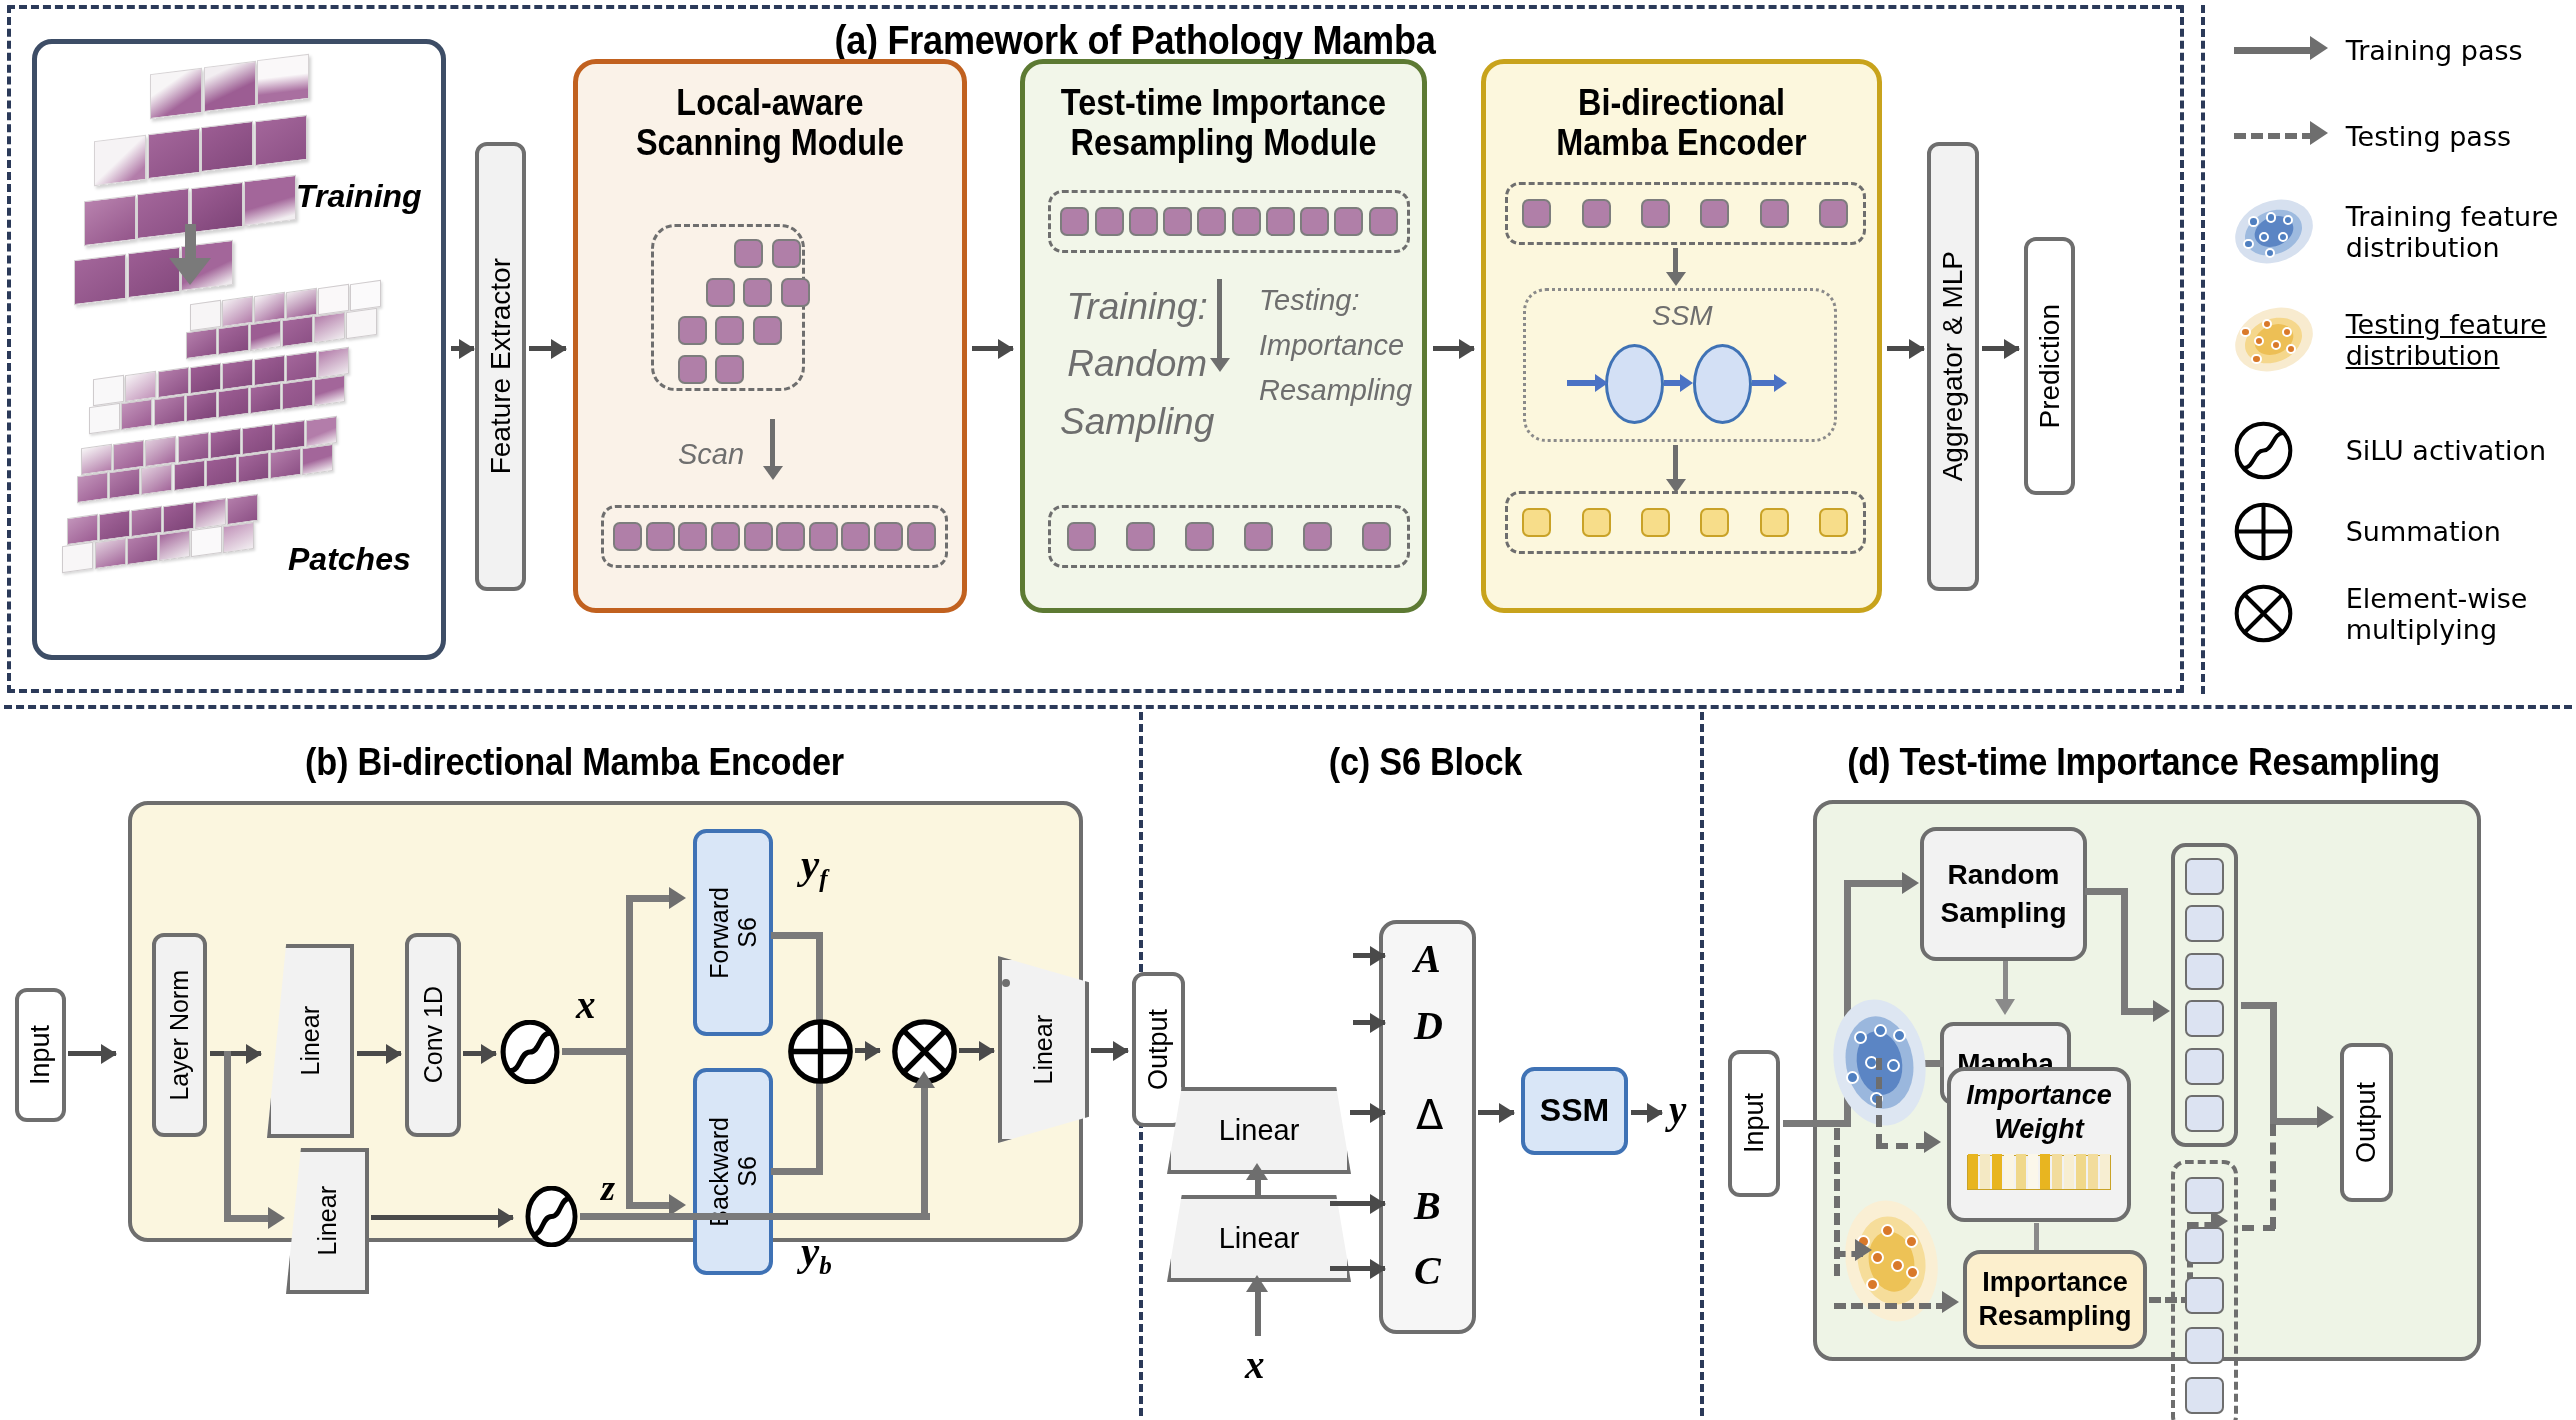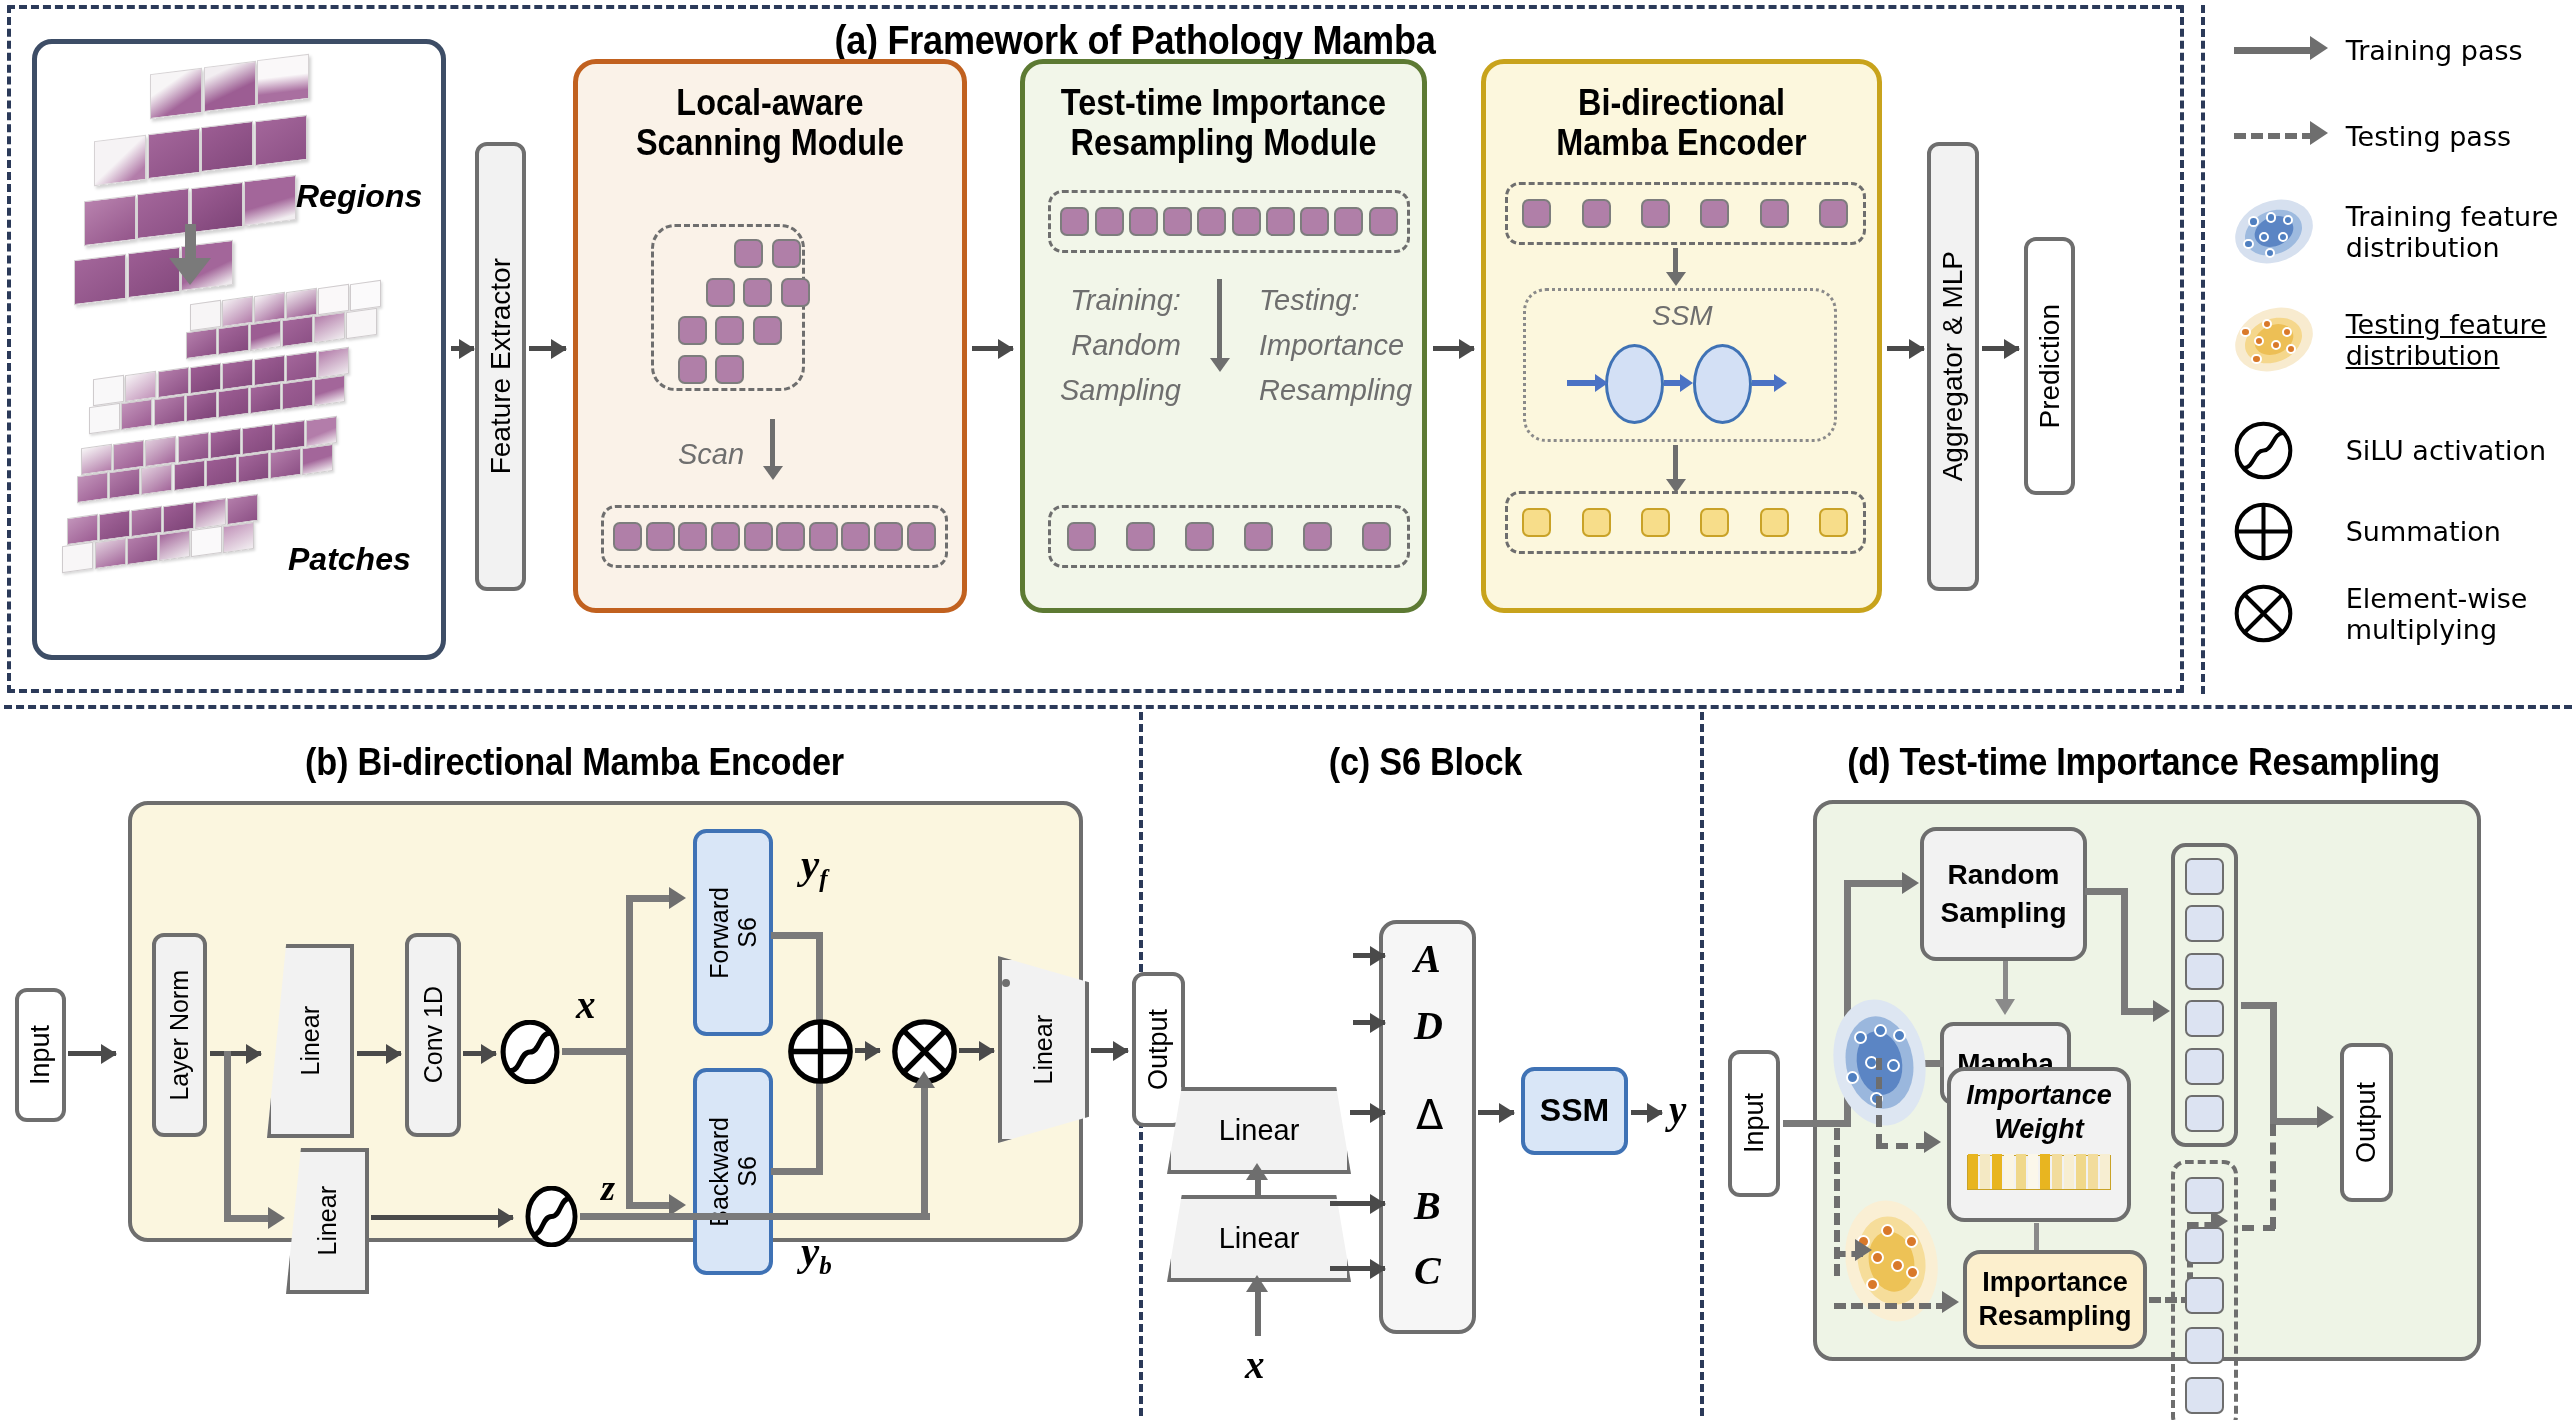--- a/index.html
+++ b/index.html
@@ -171,21 +171,21 @@
       <div class="abs" style="left:35px;top:139px;width:52px;height:45px;transform:skewY(-7deg);background:linear-gradient(150deg,#b882ae,#94568b);border:1.3px solid #d6d2d4;box-shadow:2px 2.7px 3.3px rgba(0,0,0,.18);"></div>
       <div class="abs" style="left:88px;top:132px;width:52px;height:45px;transform:skewY(-7deg);background:linear-gradient(150deg,#a3669a,#8d5186);border:1.3px solid #d6d2d4;box-shadow:2px 2.7px 3.3px rgba(0,0,0,.18);"></div>
       <div class="abs" style="left:142px;top:126px;width:52px;height:45px;transform:skewY(-7deg);background:linear-gradient(150deg,#9c5d93,#7e4478);border:1.3px solid #d6d2d4;box-shadow:2px 2.7px 3.3px rgba(0,0,0,.18);"></div>
       <div class="abs" style="left:195px;top:119px;width:52px;height:45px;transform:skewY(-7deg);background:linear-gradient(170deg,#a3669a 55%,#f2eef1 92%);border:1.3px solid #d6d2d4;box-shadow:2px 2.7px 3.3px rgba(0,0,0,.18);"></div>
 
       <div class="abs" style="left:25px;top:198px;width:52px;height:45px;transform:skewY(-7deg);background:linear-gradient(150deg,#a3669a,#8d5186);border:1.3px solid #d6d2d4;box-shadow:2px 2.7px 3.3px rgba(0,0,0,.18);"></div>
       <div class="abs" style="left:79px;top:191px;width:52px;height:45px;transform:skewY(-7deg);background:linear-gradient(150deg,#9c5d93,#854a7e);border:1.3px solid #d6d2d4;box-shadow:2px 2.7px 3.3px rgba(0,0,0,.18);"></div>
       <div class="abs" style="left:132px;top:184px;width:52px;height:45px;transform:skewY(-7deg);background:linear-gradient(160deg,#a3669a 60%,#efeaee 95%);border:1.3px solid #d6d2d4;box-shadow:2px 2.7px 3.3px rgba(0,0,0,.18);"></div>
     </div>
 
-    <div class="abs" style="left:259px; top:134px; font-size:32px; font-weight:bold; font-style:italic; color:#000;">Regions</div>
+    <div class="abs" style="left:259px; top:134px; font-size:32px; font-weight:bold; font-style:italic; color:#000;">Training</div>
 
     <div class="abs" style="left:148px; top:180px; width:10.7px; height:36px; background:#7a7a7a;"></div>
     <div class="abs" style="left:132px; top:214px; width:0;height:0;border-top:27px solid #7a7a7a;border-left:21.4px solid transparent;border-right:21.4px solid transparent;"></div>
 
     <div class="abs" style="left:6.7px; top:254px; width:401px; height:347px;">
 
       <div class="abs" style="left:146px;top:4px;width:31px;height:27px;transform:skewY(-8deg);background:#f7f5f6;border:1px solid #cfcbcd;box-shadow:1.3px 2px 2.7px rgba(0,0,0,.15);"></div>
       <div class="abs" style="left:178px;top:0px;width:31px;height:27px;transform:skewY(-8deg);background:linear-gradient(150deg,#f3eff2,#b37daa);border:1px solid #cfcbcd;box-shadow:1.3px 2px 2.7px rgba(0,0,0,.15);"></div>
       <div class="abs" style="left:210px;top:-4px;width:31px;height:27px;transform:skewY(-8deg);background:linear-gradient(150deg,#f6f3f5,#a3669a);border:1px solid #cfcbcd;box-shadow:1.3px 2px 2.7px rgba(0,0,0,.15);"></div>
       <div class="abs" style="left:242px;top:-8px;width:31px;height:27px;transform:skewY(-8deg);background:linear-gradient(160deg,#efe9ed,#9c5d93);border:1px solid #cfcbcd;box-shadow:1.3px 2px 2.7px rgba(0,0,0,.15);"></div>
@@ -311,21 +311,21 @@
       <div class="chip" style="width:29px;height:29px;"></div>
       <div class="chip" style="width:29px;height:29px;"></div>
       <div class="chip" style="width:29px;height:29px;"></div>
       <div class="chip" style="width:29px;height:29px;"></div>
       <div class="chip" style="width:29px;height:29px;"></div>
       <div class="chip" style="width:29px;height:29px;"></div>
       <div class="chip" style="width:29px;height:29px;"></div>
       <div class="chip" style="width:29px;height:29px;"></div>
     </div>
 
-    <div class="italic-gray" style="left:35px; top:214px; font-size:29px; line-height:1.55; text-align:right;">
+    <div class="italic-gray" style="left:35px; top:214px; font-size:37px; line-height:1.55; text-align:center;">
       <span>Training:</span><br>
       <span>Random</span><br>
       <span>Sampling</span>
     </div>
 
     <div class="arrow-v" style="left:192px; top:215px; height:80px;"></div>
 
     <div class="italic-gray" style="left:234px; top:214px; font-size:29px; line-height:1.55; text-align:left;">
       <span>Testing:</span><br>
       <span>Importance</span><br>

